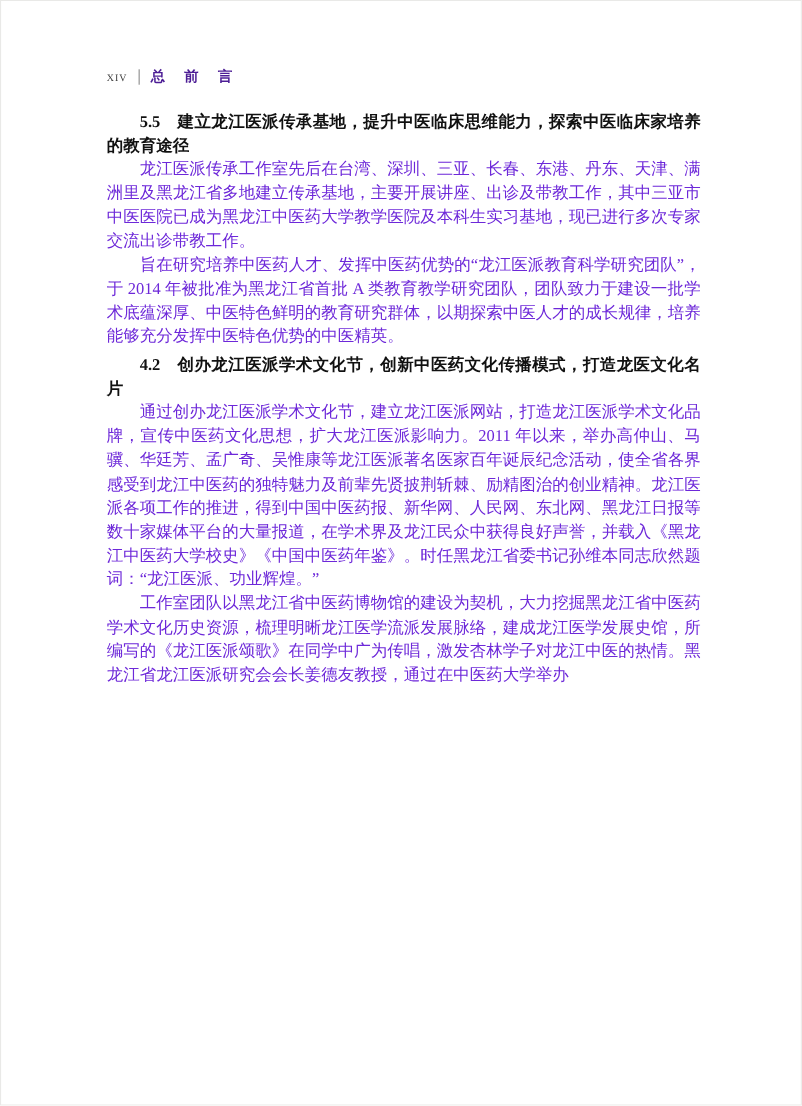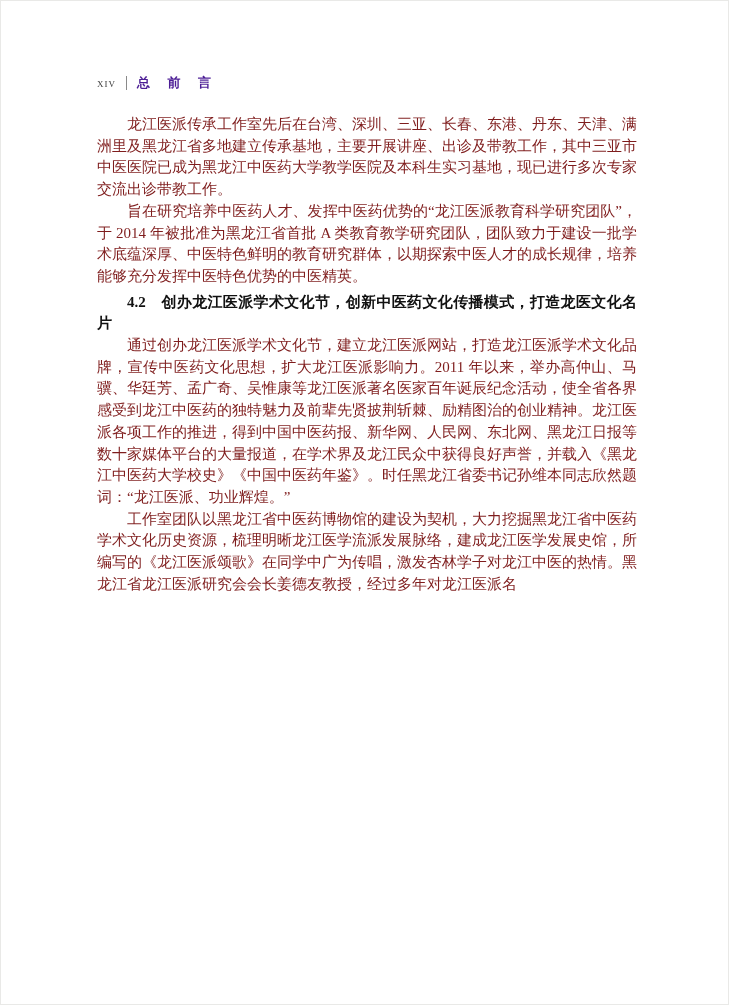--- a/index.html
+++ b/index.html
@@ -14,21 +14,21 @@
     width: 729px;
     height: 1005px;
     margin: 0 auto;
     background: #ffffff;
     box-shadow: inset 0 0 0 1px #e9e9e7;
     overflow: hidden;
   }
 
   .content-area {
     position: absolute;
-    top: 74px;
+    top: 61px;
     left: 97px;
     width: 540px;
     color: #1c1c1c;
   }
 
   
   .running-head {
     display: flex;
     align-items: center;
     height: 18px;
@@ -71,45 +71,46 @@
     margin: 0;
     color: #111;
   }
   .sec-heading.later {
     margin-top: 4px;
   }
 
   .para {
     text-indent: 2em;
     margin: 0;
-    color: #7f1d1d;
+    color: #6d28d9;
   }
 </style>
 </head>
 <body>
 
 <div class="page">
   <div class="content-area">
 
     <header class="running-head">
       <span class="page-num">xiv</span>
       <span class="head-divider"></span>
       <span class="running-title">总 前 言</span>
     </header>
 
     <div class="body-text">
 
+      <h2 class="sec-heading">5.5　建立龙江医派传承基地，提升中医临床思维能力，探索中医临床家培养的教育途径</h2>
 
       <p class="para">龙江医派传承工作室先后在台湾、深圳、三亚、长春、东港、丹东、天津、满洲里及黑龙江省多地建立传承基地，主要开展讲座、出诊及带教工作，其中三亚市中医医院已成为黑龙江中医药大学教学医院及本科生实习基地，现已进行多次专家交流出诊带教工作。</p>
 
 
       <p class="para">旨在研究培养中医药人才、发挥中医药优势的“龙江医派教育科学研究团队”，于 2014 年被批准为黑龙江省首批 A 类教育教学研究团队，团队致力于建设一批学术底蕴深厚、中医特色鲜明的教育研究群体，以期探索中医人才的成长规律，培养能够充分发挥中医特色优势的中医精英。</p>
 
 
       <h2 class="sec-heading later">4.2　创办龙江医派学术文化节，创新中医药文化传播模式，打造龙医文化名片</h2>
 
       <p class="para">通过创办龙江医派学术文化节，建立龙江医派网站，打造龙江医派学术文化品牌，宣传中医药文化思想，扩大龙江医派影响力。2011 年以来，举办高仲山、马骥、华廷芳、孟广奇、吴惟康等龙江医派著名医家百年诞辰纪念活动，使全省各界感受到龙江中医药的独特魅力及前辈先贤披荆斩棘、励精图治的创业精神。龙江医派各项工作的推进，得到中国中医药报、新华网、人民网、东北网、黑龙江日报等数十家媒体平台的大量报道，在学术界及龙江民众中获得良好声誉，并载入《黑龙江中医药大学校史》《中国中医药年鉴》。时任黑龙江省委书记孙维本同志欣然题词：“龙江医派、功业辉煌。”</p>
 
-      <p class="para">工作室团队以黑龙江省中医药博物馆的建设为契机，大力挖掘黑龙江省中医药学术文化历史资源，梳理明晰龙江医学流派发展脉络，建成龙江医学发展史馆，所编写的《龙江医派颂歌》在同学中广为传唱，激发杏林学子对龙江中医的热情。黑龙江省龙江医派研究会会长姜德友教授，经过多年对龙江医派名</p>
+      <p class="para">工作室团队以黑龙江省中医药博物馆的建设为契机，大力挖掘黑龙江省中医药学术文化历史资源，梳理明晰龙江医学流派发展脉络，建成龙江医学发展史馆，所编写的《龙江医派颂歌》在同学中广为传唱，激发杏林学子对龙江中医的热情。黑龙江省龙江医派研究会会长姜德友教授，通过在中医药大学举办</p>
 
     </div>
   </div>
 </div>
 
 </body></html>

